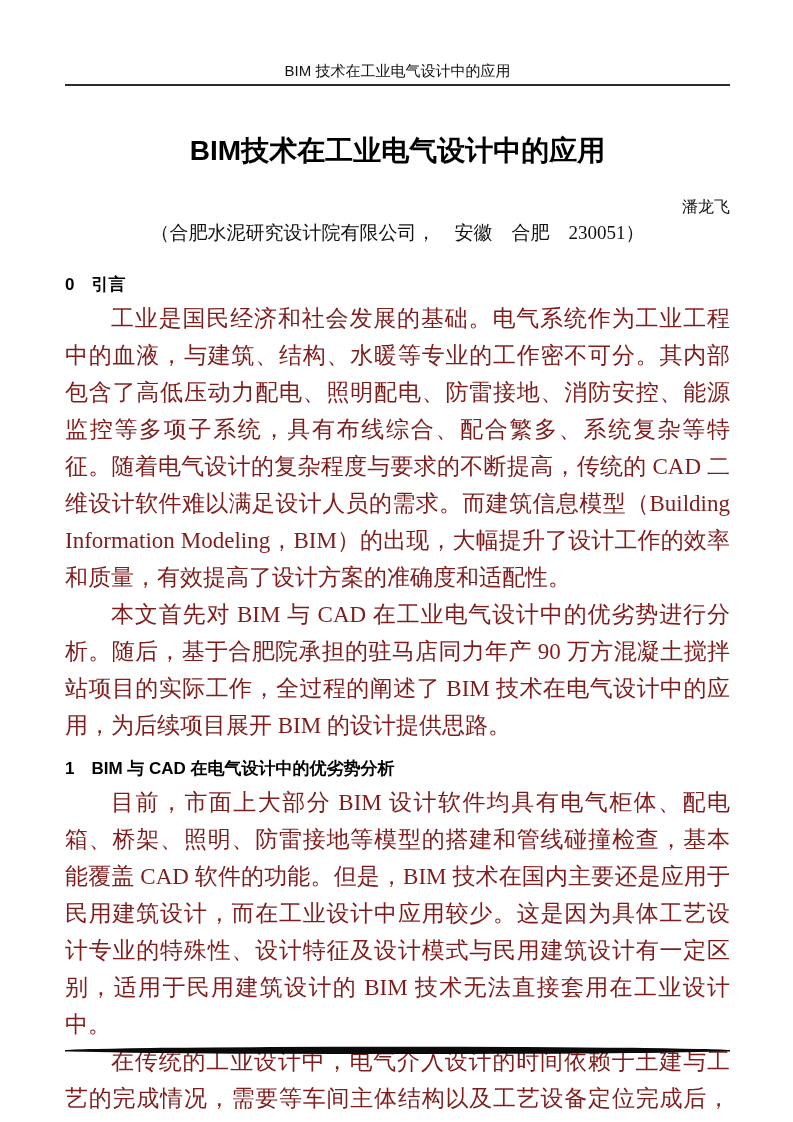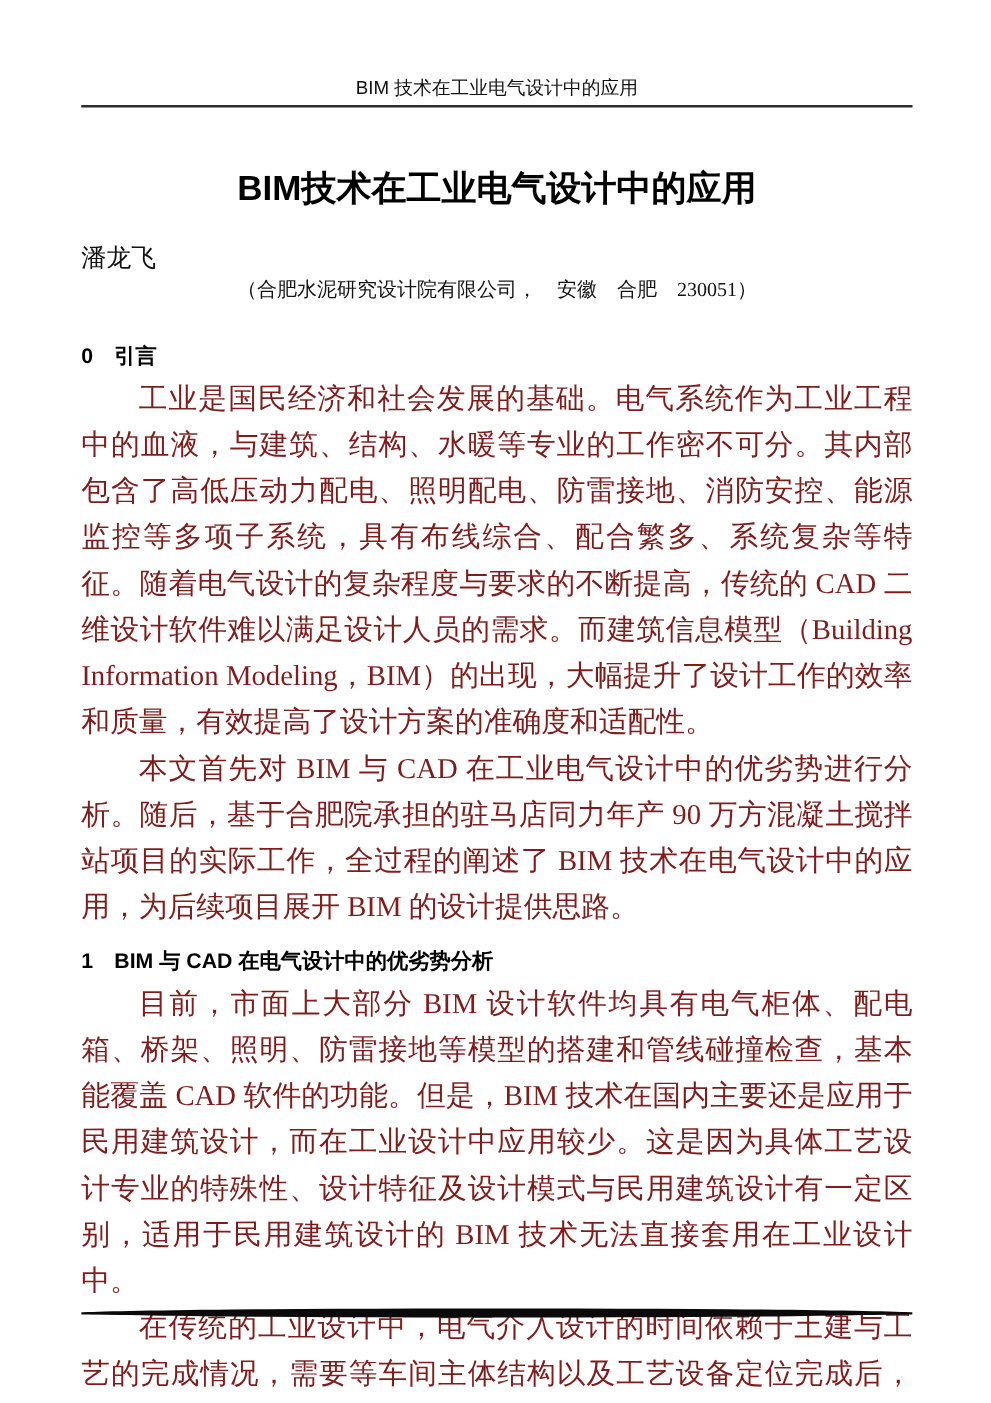--- a/index.html
+++ b/index.html
@@ -40,29 +40,29 @@
     margin-top: 44px;
     text-align: center;
     font-size: 28px;
     line-height: 42px;
     font-weight: bold;
     font-family: "Liberation Sans", sans-serif;
     color: #000000;
   }
   .author {
     margin-top: 24px;
-    text-align: left;
-    font-size: 20px;
+    text-align: right;
+    font-size: 16px;
     line-height: 22px;
     color: #111111;
   }
   .affiliation {
     margin-top: 4px;
     text-align: center;
-    font-size: 16px;
+    font-size: 19px;
     line-height: 22px;
     color: #111111;
   }
   
   .section-heading {
     margin: 0;
     font-size: 17px;
     line-height: 30px;
     font-weight: bold;
     font-family: "Liberation Sans", sans-serif;

